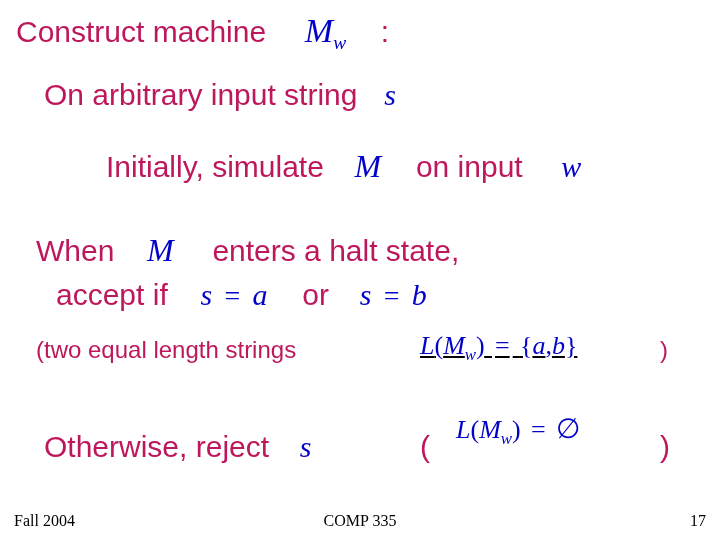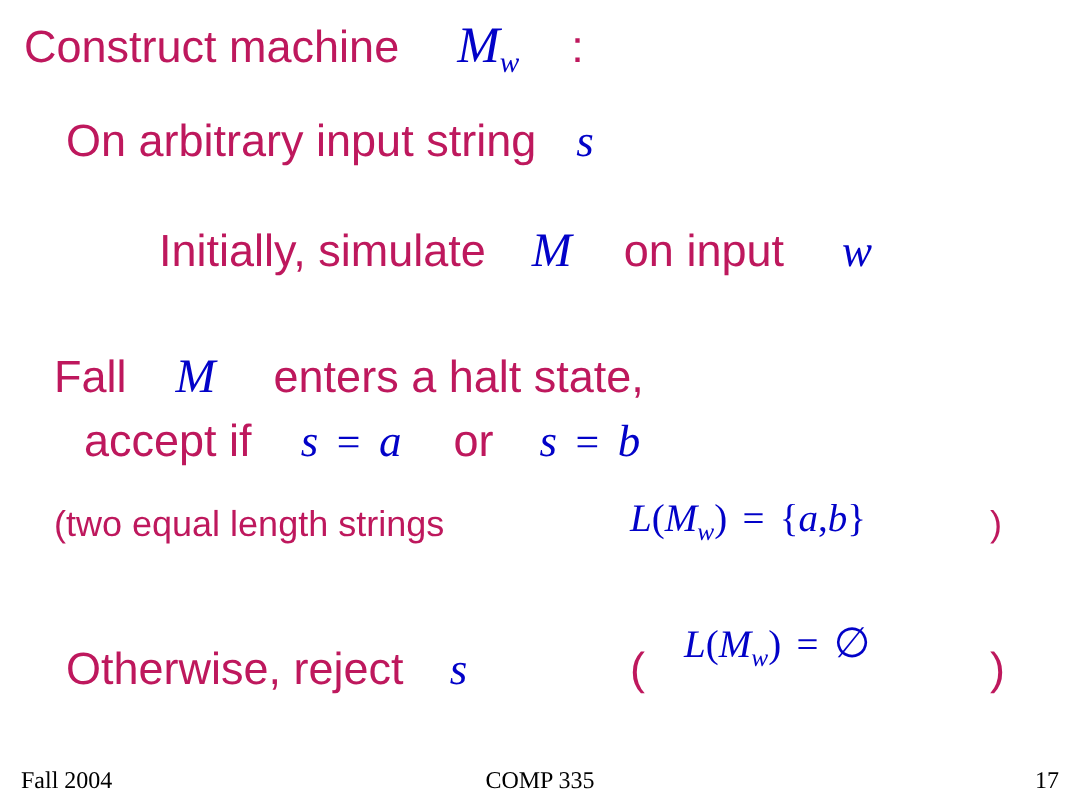--- a/index.html
+++ b/index.html
@@ -78,21 +78,21 @@
   <span class="black">Initially, simulate</span>
   <span style="display:inline-block; width:14px;"></span>
   <span class="math blue" style="font-size:32px;">M</span>
   <span style="display:inline-block; width:18px;"></span>
   <span class="black">on input</span>
   <span style="display:inline-block; width:22px;"></span>
   <span class="math blue" style="font-size:30px;">w</span>
 </div>
 
 <div class="line sz-main" style="left:36px; top:232px;">
-  <span class="black">Fall</span>
+  <span class="black">When</span>
   <span style="display:inline-block; width:16px;"></span>
   <span class="math blue" style="font-size:32px;">M</span>
   <span style="display:inline-block; width:22px;"></span>
   <span class="black">enters a halt state,</span>
 </div>
 
 <div class="line sz-main" style="left:36px; top:278px;margin-left:20px;">
   <span class="black">accept if</span>
   <span style="display:inline-block; width:16px;"></span>
   <span class="math blue" style="font-size:30px;">s</span>
@@ -102,21 +102,21 @@
   <span class="black">or</span>
   <span style="display:inline-block; width:14px;"></span>
   <span class="math blue" style="font-size:30px;">s</span>
   <span class="mathup blue" style="font-size:28px; padding:0 4px;">=</span>
   <span class="math blue" style="font-size:30px;">b</span>
 </div>
 
 <div class="line sz-twoeq" style="left:36px; top:336px;">
   <span class="black">(two equal length strings</span>
 </div>
-<div class="line" style="left:420px; top:330px; font-size:26px;">
+<div class="line" style="left:420px; top:330px; font-size:26px;text-decoration:underline;">
   <span class="math blue">L</span><span class="mathup blue">(</span><span class="math blue">M</span><span class="math blue sub">w</span><span class="mathup blue">)</span>
   <span class="mathup blue" style="padding:0 3px;">=</span>
   <span class="mathup blue">{</span><span class="math blue">a</span><span class="mathup blue">,</span><span class="math blue">b</span><span class="mathup blue">}</span>
 </div>
 <div class="line sz-twoeq black" style="left:660px; top:336px;">)</div>
 
 <div class="line sz-main" style="left:44px; top:430px;">
   <span class="black">Otherwise, reject</span>
   <span style="display:inline-block; width:14px;"></span>
   <span class="math blue" style="font-size:30px;">s</span>

